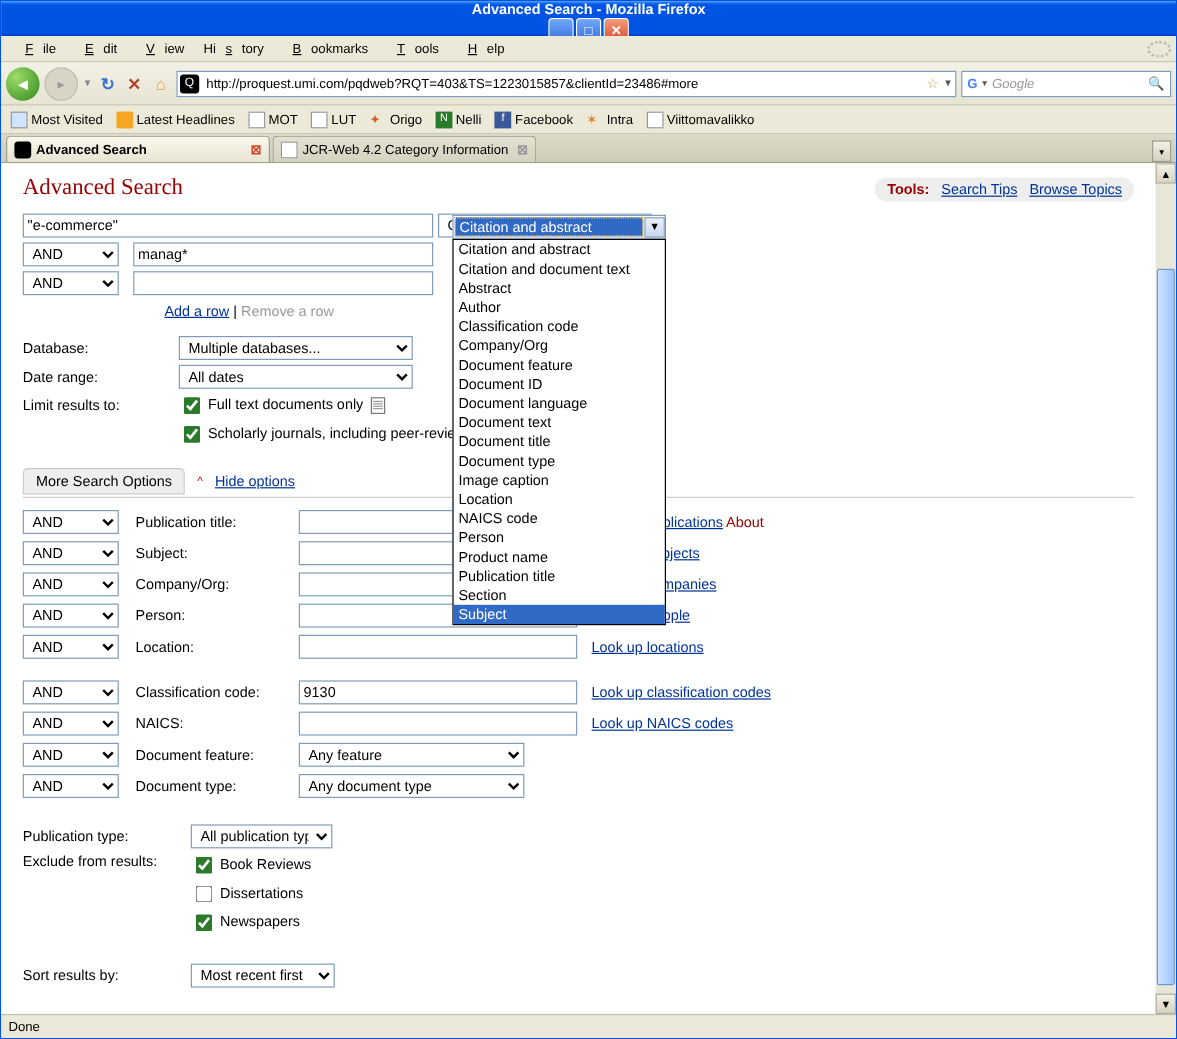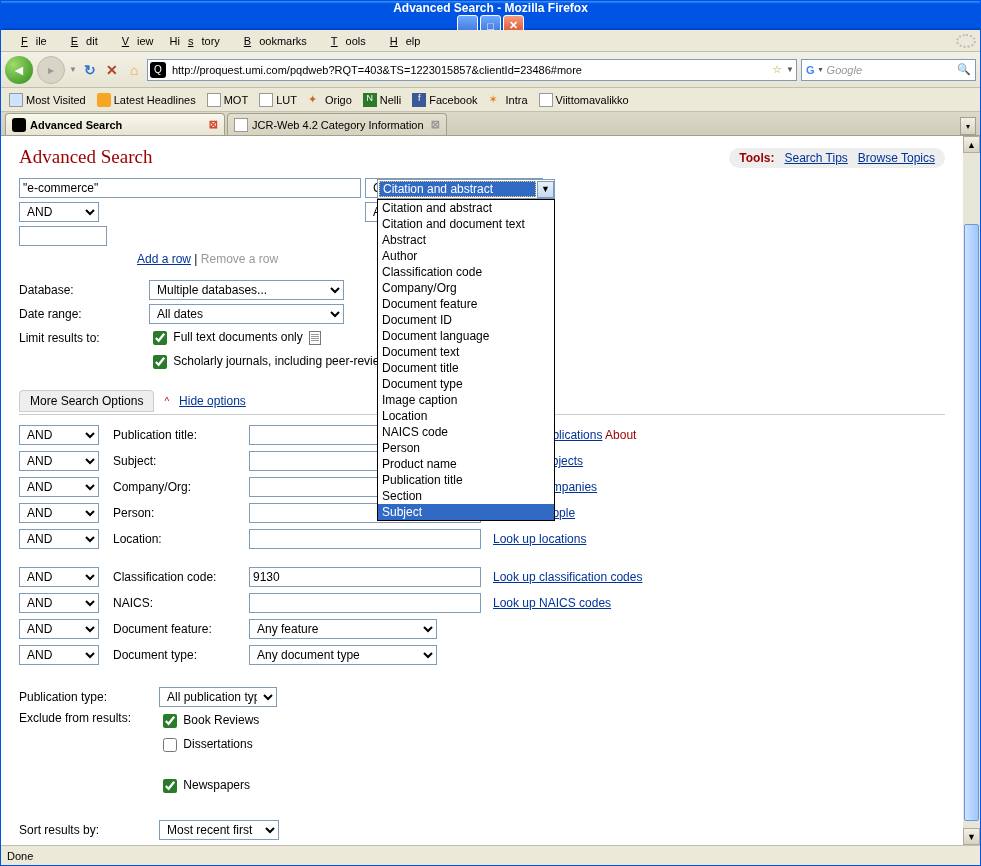--- a/index.html
+++ b/index.html
@@ -281,20 +281,21 @@
         <span class="lbl">Tools:</span>&nbsp;&nbsp;
         <a class="link">Search Tips</a>&nbsp;&nbsp;
         <a class="link">Browse Topics</a>
       </div>
 
       <div class="search-grid">
         <input class="field wide-input" type="text" value="&quot;e-commerce&quot;" style="">
         <select class="field scope"><option>Citation and abstract</option></select>
 
         <select class="field op"><option>AND</option></select>
+        <input class="field" type="text" value="manag*" style="">
         <div></div>
 
         <select class="field op"><option>AND</option></select>
         <input class="field" type="text" value="" style="">
         <div></div>
       </div>
 
       <div class="sel-head">
         <span class="txt">Citation and abstract</span>
         <span class="btn">▼</span>
@@ -395,21 +396,21 @@
       <div style="height:18px;"></div>
 
       <div class="meta-row">
         <span class="meta-label" style="width:130px;">Publication type:</span>
         <select class="field" style="width:118px;"><option>All publication types</option></select>
       </div>
       <div class="meta-row" style="align-items:flex-start;">
         <span class="meta-label" style="width:130px;">Exclude from results:</span>
         <div id="excl">
             <div style="margin-bottom: 4px;"><label><input type="checkbox" class="chk" checked="" style=""> Book Reviews</label></div>
-            <div style="margin-bottom: 21px;"><label><input type="checkbox" class="chk" style=""> Dissertations</label></div>
+            <div style="margin-bottom: 4px;"><label><input type="checkbox" class="chk" style=""> Dissertations</label></div>
             <div style="margin-bottom: 20px;"><label><input type="checkbox" class="chk" checked="" style=""> Newspapers</label></div>
           </div>
       </div>
       <div class="meta-row">
         <span class="meta-label" style="width:130px;">Sort results by:</span>
         <select class="field" style="width:120px;"><option>Most recent first</option></select>
       </div>
 
     </div>
     <div class="scrollbar-v">

